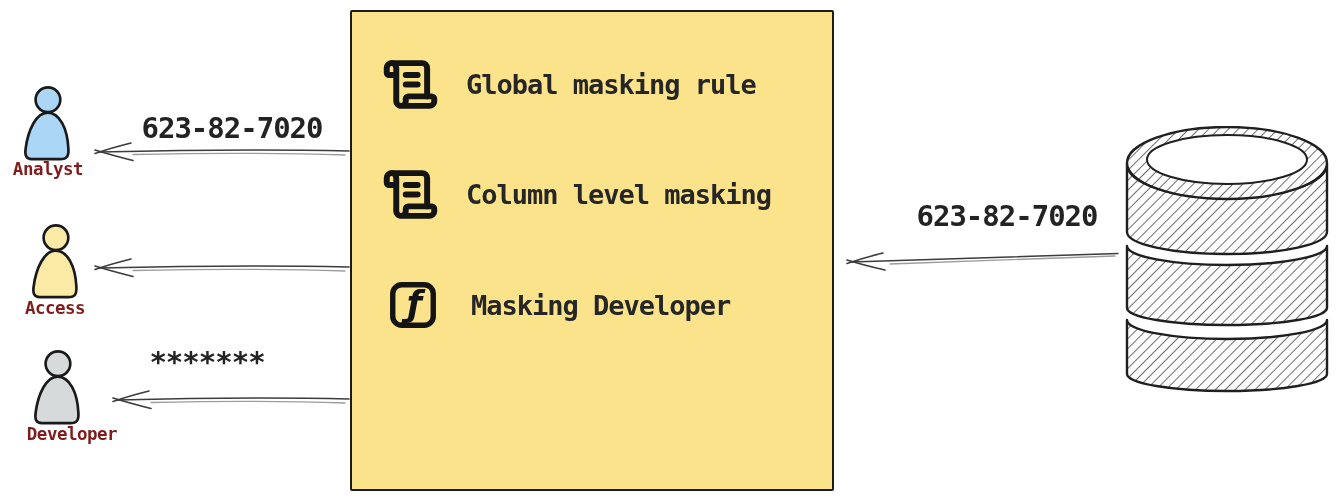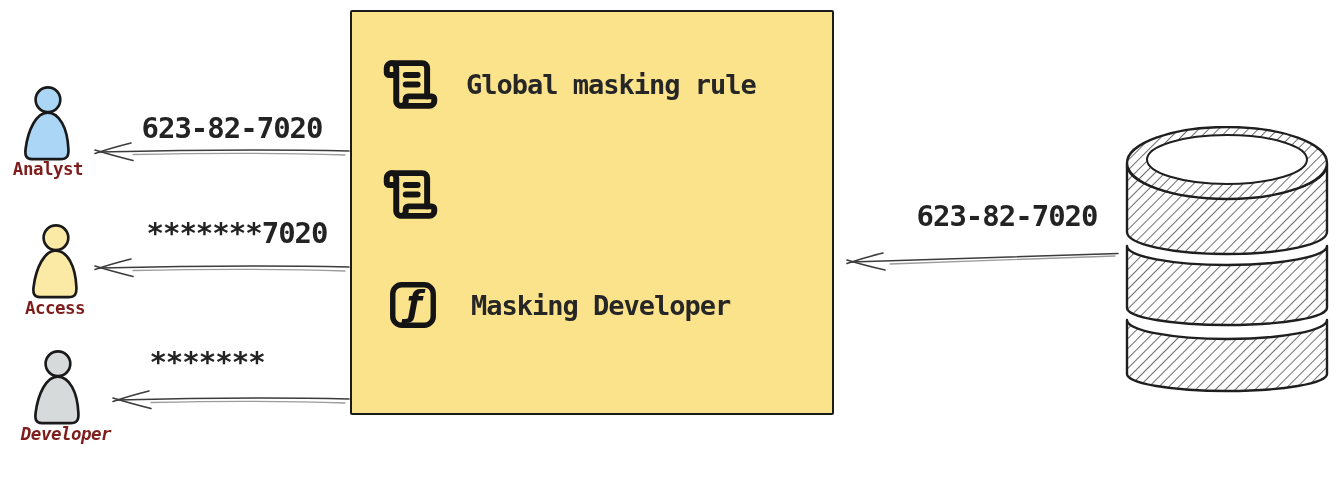--- a/index.html
+++ b/index.html
@@ -10,21 +10,21 @@
   .abs{position:absolute;}
   .val{
     position:absolute;font-size:29px;font-weight:600;color:#232323;
     text-align:center;white-space:nowrap;letter-spacing:-1px;
   }
   .plabel{
     position:absolute;font-size:17.5px;font-weight:600;color:#7f1d1d;
     text-align:center;white-space:nowrap;letter-spacing:-0.5px;
   }
   .mask-box{
-    position:absolute;left:350px;top:10px;width:484px;height:405px;
+    position:absolute;left:350px;top:10px;width:484px;height:481px;
     border:2.5px solid #1b1b1b;border-radius:2px;box-sizing:border-box;
   }
   .mask-row{position:absolute;display:flex;align-items:center;}
   .gap-sm{gap:27px;}
   .gap-lg{gap:31px;}
   .item-label{
     font-size:27px;font-weight:600;color:#262626;white-space:nowrap;letter-spacing:-1px;
   }
   svg{display:block;}
   .arrow-line{stroke:#3c3c3c;stroke-width:1.6;fill:none;stroke-linecap:round;}
@@ -51,35 +51,34 @@
     <path class="arrow-line" d="M40 24.5 Q18 19 2 14"></path>
   </svg>
 
   <svg class="abs" style="left:28px;top:224px;" width="54" height="76" viewBox="0 0 56 80">
     <g stroke="#1a1a1a" stroke-width="2.8" stroke-linejoin="round" fill="#FBE9A6">
       <path d="M12 77 C6 77 4.5 73 5.5 66 C8 46 17 28 28.5 28 C41 28 49.5 44 50.5 66 C51 74 49 77 42 77 Z"></path>
       <circle cx="29" cy="14.5" r="13"></circle>
     </g>
   </svg>
   <div class="plabel" style="left:7px;top:298px;width:96px;">Access</div>
-  <div class="val" style="left:131px;top:216px;width:212px;">*******7020</div>
   <svg class="abs" style="left:93px;top:250px;" width="258" height="34" viewBox="0 0 258 34">
     <path class="arrow-echo" d="M252 21 Q160 18 40 20.5"></path>
     <path class="arrow-line" d="M256 17 Q150 14.5 6 18"></path>
     <path class="arrow-line" d="M38 9 Q18 14 2 19.5"></path>
     <path class="arrow-line" d="M40 26.5 Q18 21 2 16"></path>
   </svg>
 
   <svg class="abs" style="left:30px;top:350px;" width="54" height="76" viewBox="0 0 56 80">
     <g stroke="#1a1a1a" stroke-width="2.8" stroke-linejoin="round" fill="#D7DADB">
       <path d="M12 77 C6 77 4.5 73 5.5 66 C8 46 17 28 28.5 28 C41 28 49.5 44 50.5 66 C51 74 49 77 42 77 Z"></path>
       <circle cx="29" cy="14.5" r="13"></circle>
     </g>
   </svg>
-  <div class="plabel" style="left:10px;top:424px;width:112px;font-style:italic;">Developer</div>
+  <div class="plabel" style="left:16px;top:424px;width:112px;">Developer</div>
   <div class="val" style="left:101px;top:345px;width:212px;">*******</div>
   <svg class="abs" style="left:111px;top:384px;" width="240" height="32" viewBox="0 0 240 32">
     <path class="arrow-echo" d="M234 19 Q150 16 40 18.5"></path>
     <path class="arrow-line" d="M238 15 Q140 12.5 6 16"></path>
     <path class="arrow-line" d="M38 7 Q18 12 2 17.5"></path>
     <path class="arrow-line" d="M40 24.5 Q18 19 2 14"></path>
   </svg>
 
   <div class="mask-box" style="background-color: rgb(251, 227, 140);">
 
@@ -97,20 +96,21 @@
 
     <div class="mask-row gap-sm" style="left:30px;top:154px;">
       <svg width="57" height="57" viewBox="0 0 24 24">
         <g class="ink" stroke-width="2.5">
           <path d="M19 17V5a2 2 0 0 0-2-2H4"></path>
           <path d="M8 21h12a2 2 0 0 0 2-2v-1a1 1 0 0 0-1-1H11a1 1 0 0 0-1 1v1a2 2 0 1 1-4 0V5a2 2 0 1 0-4 0v2a1 1 0 0 0 1 1h3"></path>
           <path d="M15 8h-5"></path>
           <path d="M15 12h-5"></path>
         </g>
       </svg>
+      <span class="item-label">Column level masking</span>
     </div>
 
     <div class="mask-row gap-lg" style="left:34px;top:266px;">
       <svg width="54" height="54" viewBox="0 0 24 24">
         <g class="ink" stroke-width="2.4">
           <rect x="3" y="3" width="18" height="18" rx="4"></rect>
         </g>
         <text x="12.6" y="17" text-anchor="middle" font-size="15.5" font-style="italic" font-weight="bold" font-family="'DejaVu Sans','Liberation Sans',sans-serif" fill="#141414">ƒ</text>
       </svg>
       <span class="item-label">Masking Developer</span>

